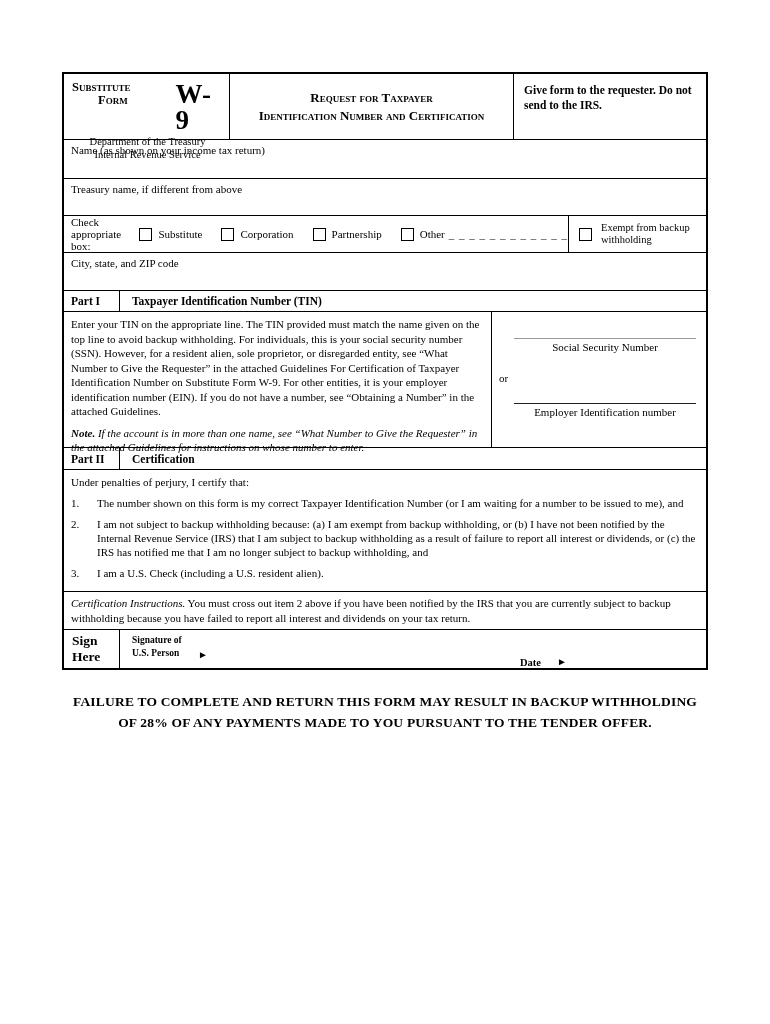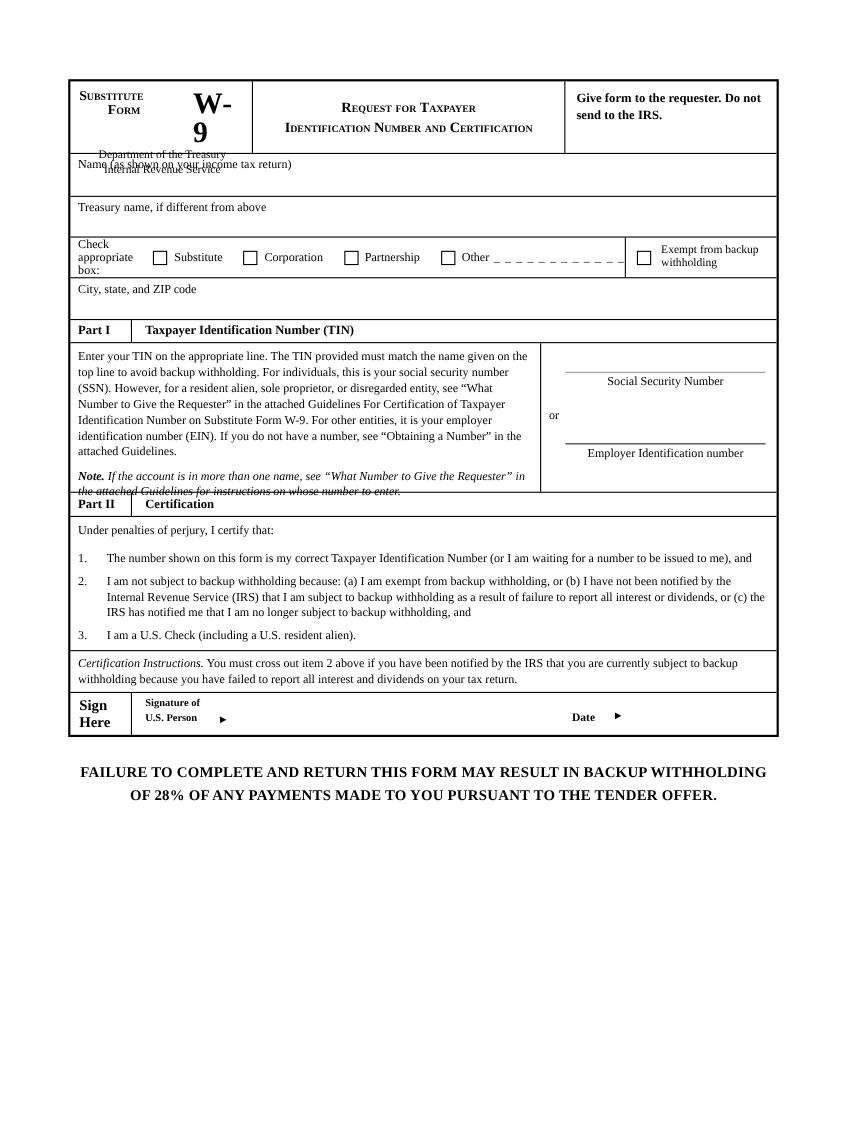--- a/index.html
+++ b/index.html
@@ -75,37 +75,37 @@
   .or-label { position: absolute; left: 7px; top: 60px; }
   .tin-entry { position: absolute; left: 22px; right: 10px; text-align: center; }
   .tin-entry .rule { border-top: 1.3px solid #999; height: 0; }
   .tin-entry .rule.dark { border-top-color: #222; }
   .tin-entry .tin-lab { font-size: 11px; line-height: 14px; padding-top: 1px; }
   .ssn-entry { top: 26px; }
   .ein-entry { top: 91px; }
 
   
   .r-certbody { height: 122px; padding: 5px 8px 0 7px; font-size: 11px; line-height: 14px; overflow: hidden; }
-  .cert-intro { margin-bottom: 12px; }
+  .cert-intro { margin-bottom: 7px; }
   .cert-item { display: flex; margin-bottom: 7px; }
   .cert-num { width: 26px; flex: none; }
   .cert-text { flex: 1; padding-right: 2px; }
 
   .r-instr { height: 38px; padding: 4px 8px 0 7px; font-size: 11px; line-height: 14.5px; }
   .instr-label { font-style: italic; }
 
   
   .r-sign { height: 38px; display: flex; }
   .sign-here-cell { width: 56px; border-right: 1.5px solid #000; font-weight: bold; font-size: 13.5px; line-height: 15.5px; padding: 3px 0 0 8px; }
   .sign-main { flex: 1; position: relative; }
   .sig-label { position: absolute; left: 12px; top: 4px; font-weight: bold; font-size: 9.5px; line-height: 12.5px; }
   .arrow { font-size: 10px; line-height: 10px; }
   .sig-arrow { position: absolute; left: 78px; top: 20px; }
   .sig-area { position: absolute; left: 95px; top: 4px; right: 210px; bottom: 2px; }
-  .date-block { position: absolute; left: 400px; top: 17px; display: flex; }
+  .date-block { position: absolute; left: 400px; top: 27px; display: flex; }
   .date-word { font-weight: bold; font-size: 10.5px; margin-right: 16px; }
   .date-area { position: absolute; left: 455px; top: 10px; width: 120px; height: 24px; }
 
   
   .footer-warning {
     position: absolute; left: 62px; top: 691px; width: 646px;
     text-align: center; font-weight: bold; font-size: 13.5px; line-height: 21px;
     letter-spacing: 0.2px;
   }
 </style>

